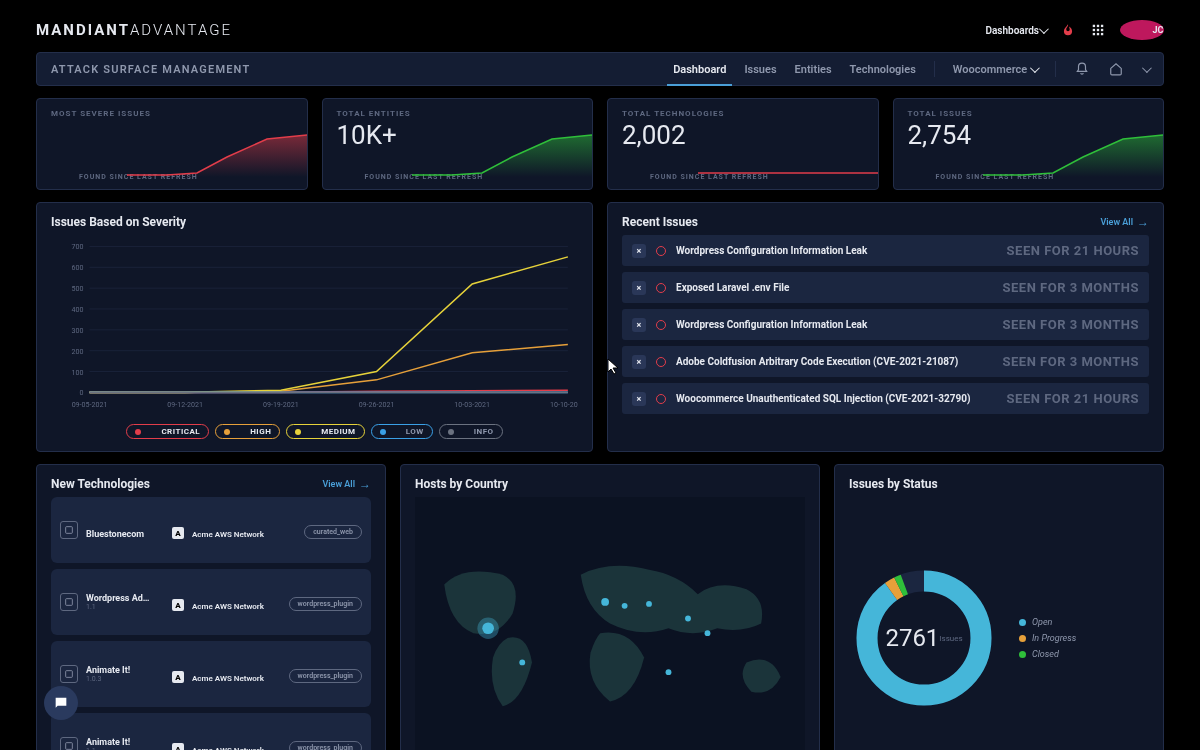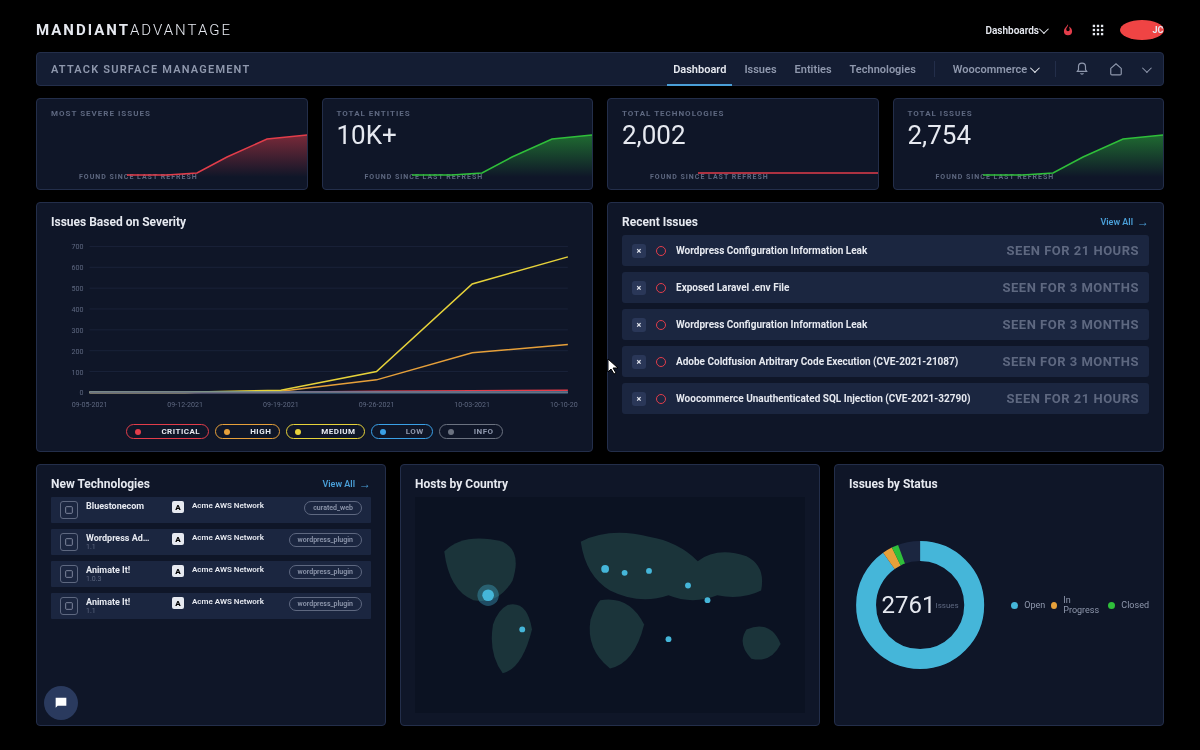--- a/index.html
+++ b/index.html
@@ -35,21 +35,21 @@
   }
   
   .topbar{display:flex;align-items:center;justify-content:space-between;height:28px;}
   .brand{font-size:15px;letter-spacing:2px;font-weight:300;}
   .brand b{font-weight:700;letter-spacing:2px;}
   .top-actions{display:flex;align-items:center;gap:14px;}
   .top-actions .dd{font-size:10px;font-weight:600;cursor:pointer;display:flex;align-items:center;margin-left:42px;}
   .chev{display:inline-block;width:7px;height:7px;border-right:1.5px solid var(--text);border-bottom:1.5px solid var(--text);transform:rotate(45deg) translateY(-2px);}
   .ic{width:16px;height:16px;display:inline-flex;align-items:center;justify-content:center;cursor:pointer;}
   .ic svg{width:14px;height:14px;}
-  .avatar{width:44px;height:20px;border-radius:50%;background:#ef4444;display:flex;align-items:center;justify-content:center;font-size:9px;font-weight:700;padding-left:32px;}
+  .avatar{width:44px;height:20px;border-radius:50%;background:#be185d;display:flex;align-items:center;justify-content:center;font-size:9px;font-weight:700;padding-left:32px;}
   
   .subhead{display:flex;align-items:center;justify-content:space-between;background:var(--panel2);border:1px solid var(--border);border-radius:4px;margin-top:8px;height:34px;padding:0 14px;}
   .subtitle{font-size:11px;letter-spacing:1.2px;color:var(--text-dim);font-weight:600;}
   .tabs{display:flex;align-items:center;gap:18px;height:100%;}
   .tab{font-size:11px;font-weight:600;color:var(--text-dim);cursor:pointer;height:100%;display:flex;align-items:center;position:relative;}
   .tab.active{color:var(--text);}
   .tab.active::after{content:"";position:absolute;bottom:-1px;left:-6px;right:-6px;height:2px;background:var(--accent);}
   .tab-sep{width:1px;height:16px;background:var(--border);}
   .sub-ic{color:var(--text-dim);}
   
@@ -79,38 +79,38 @@
   .issue-list{display:flex;flex-direction:column;gap:6px;flex:1;}
   .issue{background:var(--panel3);border-radius:3px;padding:8px 10px;display:flex;align-items:center;gap:10px;cursor:pointer;}
   .issue .sq{width:14px;height:14px;border-radius:3px;background:#2a3758;display:flex;align-items:center;justify-content:center;font-size:9px;font-weight:700;}
   .issue .ring{width:10px;height:10px;border:1.5px solid var(--red);border-radius:50%;}
   .issue .name{font-size:10px;font-weight:700;flex:1;}
   .issue .seen{font-size:13px;letter-spacing:0.5px;color:var(--text-dimmer);font-weight:700;}
   
   .botrow{display:grid;grid-template-columns:350px 1fr 330px;gap:14px;margin-top:12px;flex:1;min-height:0;}
   
   .tech-list{display:flex;flex-direction:column;gap:6px;flex:1;}
-  .tech{background:var(--panel3);border-radius:1px;padding:4px 9px;display:flex;align-items:flex-start;gap:8px;cursor:pointer;}
+  .tech{background:var(--panel3);border-radius:6px;padding:24px 9px;display:flex;align-items:flex-end;gap:8px;cursor:pointer;}
   .tech .ico{width:18px;height:18px;border:1px solid var(--text-dimmer);border-radius:3px;display:flex;align-items:center;justify-content:center;}
   .tech .ico svg{width:10px;height:10px;stroke:var(--text-dim);}
   .tech .tn{display:flex;flex-direction:column;min-width:78px;}
   .tech .tn .t{font-size:9px;font-weight:700;}
   .tech .tn .v{font-size:7px;color:var(--text-dimmer);}
   .tech .abadge{width:12px;height:12px;background:#e6e9f0;color:#000;font-size:8px;font-weight:900;border-radius:2px;display:flex;align-items:center;justify-content:center;}
   .tech .net{font-size:8px;font-weight:600;flex:1;}
   .tech .tag{border:1px solid var(--text-dimmer);border-radius:10px;padding:2px 8px;font-size:7px;color:var(--text-dim);font-weight:600;}
   
   .map{flex:1;position:relative;background:#0b1222;}
   
   .donut-wrap{flex:1;display:flex;align-items:center;gap:20px;}
   .donut{position:relative;width:150px;height:150px;}
   .donut .center{position:absolute;inset:0;display:flex;flex-direction:row;align-items:center;justify-content:center;}
   .donut .center .n{font-size:24px;font-weight:400;}
   .donut .center .l{font-size:8px;color:var(--text-dimmer);}
-  .dlegend{display:flex;flex-direction:row;gap:6px;}
+  .dlegend{display:flex;flex-direction:column;gap:6px;font-style:italic;}
   .dl{display:flex;align-items:center;gap:6px;font-size:9px;color:var(--text-dim);}
   .dl .dot{width:7px;height:7px;border-radius:50%;}
   
   .chat{position:absolute;left:44px;bottom:30px;width:34px;height:34px;border-radius:50%;background:#2a3a5e;display:flex;align-items:center;justify-content:center;cursor:pointer;}
   .chat svg{width:16px;height:16px;fill:#fff;}
   
   .cursor{position:absolute;left:607px;top:358px;pointer-events:none;}
 </style>
 </head>
 <body>

